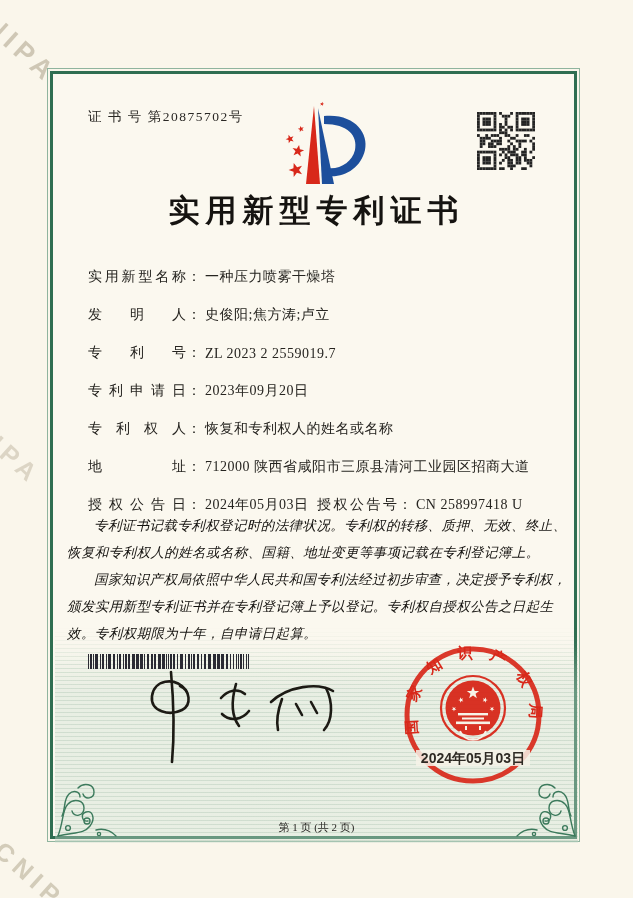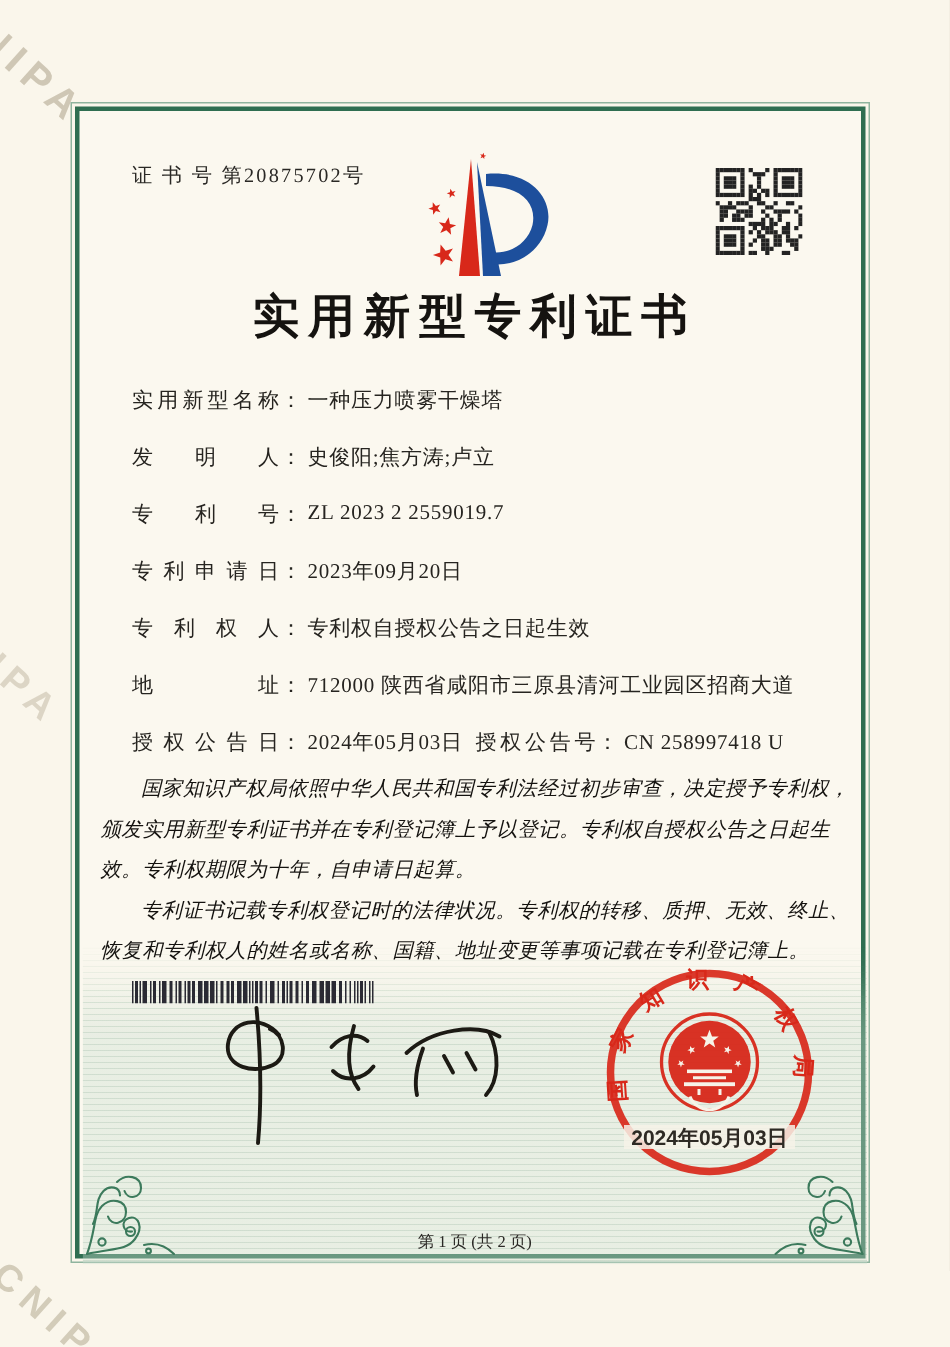--- a/index.html
+++ b/index.html
@@ -32,21 +32,21 @@
   
   .cert-no{position:absolute;left:88px;top:108px;font-size:13.5px;letter-spacing:1.5px;color:#2a2825;}
   .logo{position:absolute;left:252px;top:100px;}
   .qr{position:absolute;left:477px;top:112px;}
   .title{
     position:absolute;left:0;top:190px;width:100%;text-align:center;
     font-size:31px;font-weight:700;letter-spacing:6px;color:#151310;
   }
   
   .fields{position:absolute;left:88px;top:248px;width:480px;}
-  .field-row{display:flex;align-items:center;height:38px;font-size:14px;color:#262420;}
+  .field-row{display:flex;align-items:flex-end;height:38px;font-size:14px;color:#262420;}
   .pair{display:flex;align-items:baseline;}
   .pair-wide{flex:0 0 229px;}
   .f-label{display:inline-block;width:98px;text-align:justify;text-align-last:justify;}
   .f-label-sm{display:inline-block;width:80px;text-align:justify;text-align-last:justify;}
   .f-colon{margin:0 4px 0 1px;}
   .f-value{letter-spacing:.5px;}
   
   .legal{position:absolute;left:67px;top:512px;width:508px;}
   .legal p{
     margin:0;text-indent:2em;font-size:13.5px;line-height:27px;
@@ -366,21 +366,21 @@
       <span class="f-value">ZL 2023 2 2559019.7</span>
     </div>
     <div class="field-row">
       <span class="f-label">专利申请日</span>
         <span class="f-colon">：</span>
       <span class="f-value">2023年09月20日</span>
     </div>
     <div class="field-row">
       <span class="f-label">专利权人</span>
         <span class="f-colon">：</span>
-      <span class="f-value">专利权自授权公告之日起生效</span>
+      <span class="f-value">恢复和专利权人的姓名或名称</span>
     </div>
     <div class="field-row">
       <span class="f-label">地址</span>
         <span class="f-colon">：</span>
       <span class="f-value">712000 陕西省咸阳市三原县清河工业园区招商大道</span>
     </div>
     <div class="field-row">
       <span class="pair pair-wide">
         <span class="f-label">授权公告日</span>
           <span class="f-colon">：</span>
@@ -388,22 +388,22 @@
       </span>
       <span class="pair">
         <span class="f-label-sm">授权公告号</span>
           <span class="f-colon">：</span>
         <span class="f-value">CN 258997418 U</span>
       </span>
     </div>
   </div>
 
   <div class="legal">
+    <p>专利证书记载专利权登记时的法律状况。专利权的转移、质押、无效、终止、恢复和专利权人的姓名或名称、国籍、地址变更等事项记载在专利登记簿上。</p>
     <p>国家知识产权局依照中华人民共和国专利法经过初步审查，决定授予专利权，颁发实用新型专利证书并在专利登记簿上予以登记。专利权自授权公告之日起生效。专利权期限为十年，自申请日起算。</p>
-    <p>专利证书记载专利权登记时的法律状况。专利权的转移、质押、无效、终止、恢复和专利权人的姓名或名称、国籍、地址变更等事项记载在专利登记簿上。</p>
   </div>
 
   <svg class="barcode" width="163" height="15" viewBox="0 0 163 15">
       <rect x="0" y="0" width="1" height="15" fill="#2a2a33"></rect>
       <rect x="2" y="0" width="2" height="15" fill="#2a2a33"></rect>
       <rect x="5" y="0" width="1" height="15" fill="#2a2a33"></rect>
       <rect x="7" y="0" width="3" height="15" fill="#2a2a33"></rect>
       <rect x="12" y="0" width="1" height="15" fill="#2a2a33"></rect>
       <rect x="14" y="0" width="2" height="15" fill="#2a2a33"></rect>
       <rect x="18" y="0" width="1" height="15" fill="#2a2a33"></rect>

